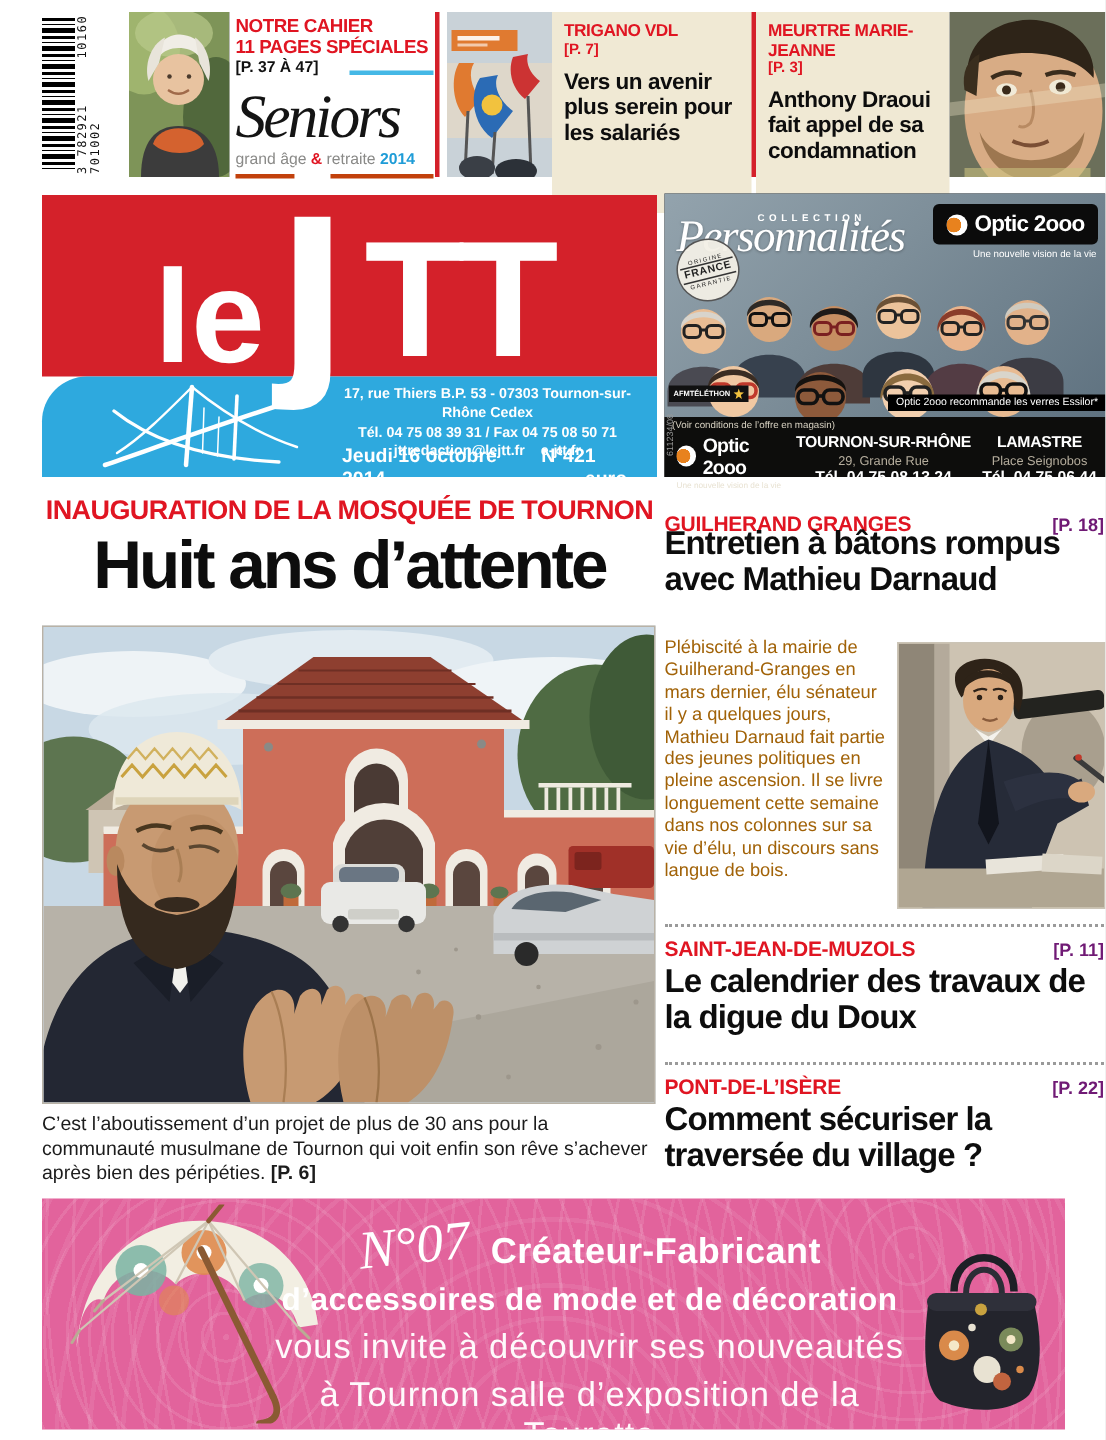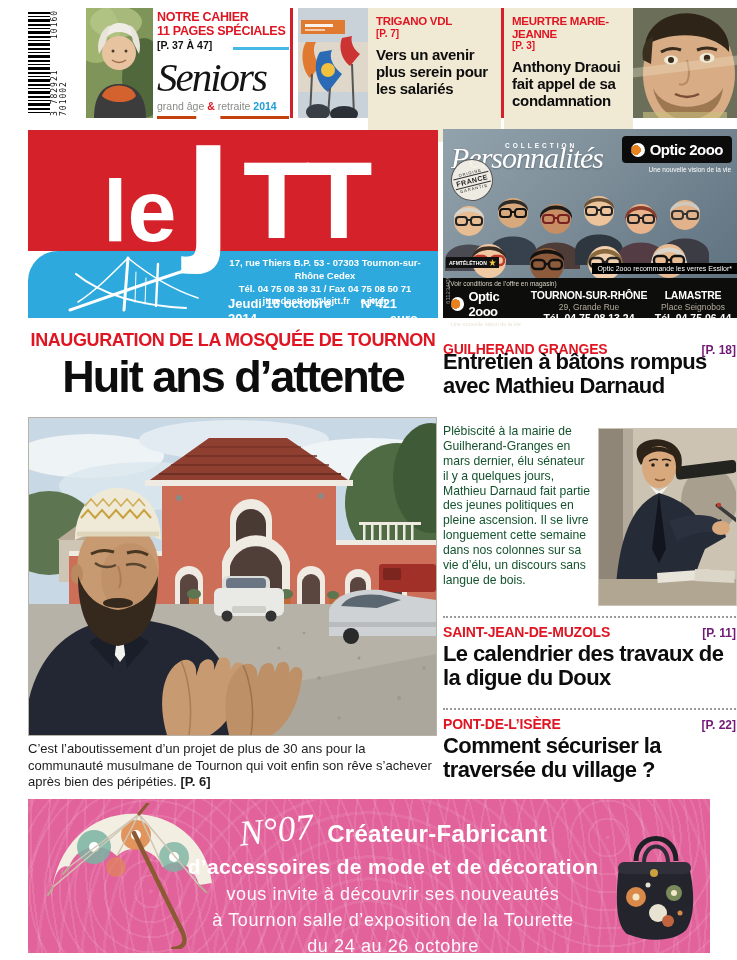--- a/index.html
+++ b/index.html
@@ -95,21 +95,21 @@
   #lead-caption{left:28px;top:741px;width:406px;font-size:13px;line-height:1.27;color:#1c1c1c;}
   #lead-caption .pg{font-weight:bold;}
 
   
   .sec-row{left:443px;width:293px;display:flex;justify-content:space-between;align-items:baseline;}
   .sec-kick{font-weight:bold;font-size:14px;color:#e01522;letter-spacing:-0.2px;}
   .sec-page{font-weight:bold;font-size:12px;color:#701a75;}
   .sec-head{left:443px;width:293px;font-weight:bold;font-size:22px;line-height:1.07;
      color:#0d0d0d;letter-spacing:-0.6px;}
   #sec1-row{top:341px;} #sec1-head{top:350px;}
-  #sec1-body{left:443px;top:424px;width:150px;font-size:12.2px;line-height:1.22;color:#14532d;}
+  #sec1-body{left:443px;top:424px;width:150px;font-size:12.2px;line-height:1.22;color:#a16207;}
   #darnaud-photo{left:598px;top:428px;width:139px;height:178px;border:1px solid #cbc4b6;
      box-sizing:border-box;overflow:hidden;background:#cdc3b2;}
   .dotted{left:443px;width:293px;height:0;border-top:2px dotted #9a9a9a;}
   #dot1{top:616px;} #dot2{top:708px;}
   #sec2-row{top:624px;} #sec2-head{top:642px;}
   #sec3-row{top:716px;} #sec3-head{top:734px;}
 
   
   #bottom-ad{left:28px;top:799px;width:682px;height:154px;background:#e2639c;overflow:hidden;}
   #bottom-ad .lace{position:absolute;inset:0;
@@ -119,21 +119,21 @@
        repeating-radial-gradient(circle at 18% 60%,rgba(255,255,255,.10) 0 2px,transparent 2px 15px),
        repeating-radial-gradient(circle at 85% 25%,rgba(255,255,255,.10) 0 2px,transparent 2px 18px),
        repeating-radial-gradient(circle at 50% 110%,rgba(255,255,255,.08) 0 3px,transparent 3px 22px);}
   #ad-umbrella{position:absolute;left:8px;top:4px;}
   #ad-bag{position:absolute;right:6px;top:22px;}
   #ad-text{position:absolute;left:150px;top:10px;width:430px;text-align:center;color:#fff;}
   #ad-line1{display:flex;justify-content:center;align-items:baseline;gap:14px;}
   #ad-number{font-family:"Liberation Serif",serif;font-style:italic;font-size:36px;transform:rotate(-6deg);}
   #ad-title1{font-weight:bold;font-size:24px;letter-spacing:0.3px;}
   #ad-title2{font-weight:bold;font-size:21px;margin-top:4px;letter-spacing:0.3px;}
-  .ad-light{font-size:18px;margin-top:5px;letter-spacing:0.6px;color:rgba(255,255,255,.96);}
+  .ad-light{font-size:23px;margin-top:5px;letter-spacing:0.6px;color:rgba(255,255,255,.96);}
 </style>
 </head>
 <body>
 
 <div class="page">
 
   <div class="abs" id="barcode-bars"></div>
   <div class="abs" id="barcode-nums">
     <span>3 782921 701002</span>
     <span>10160</span>

